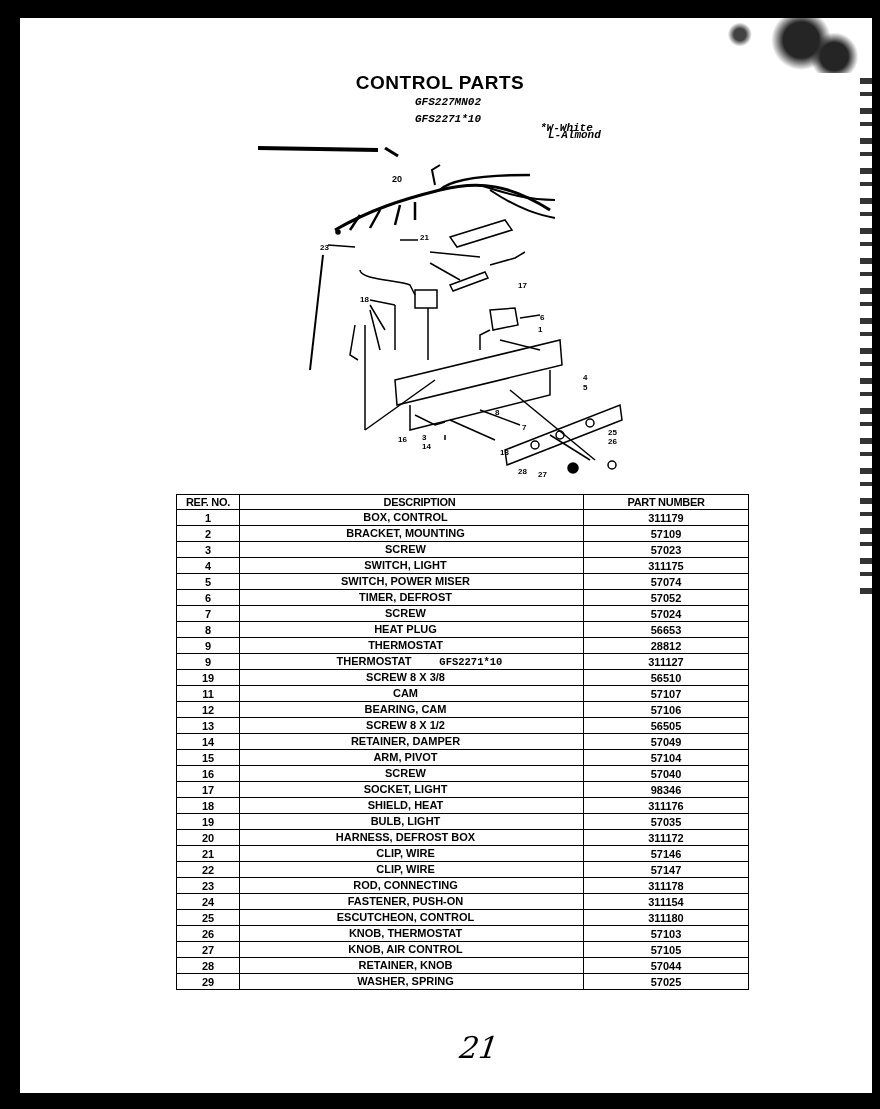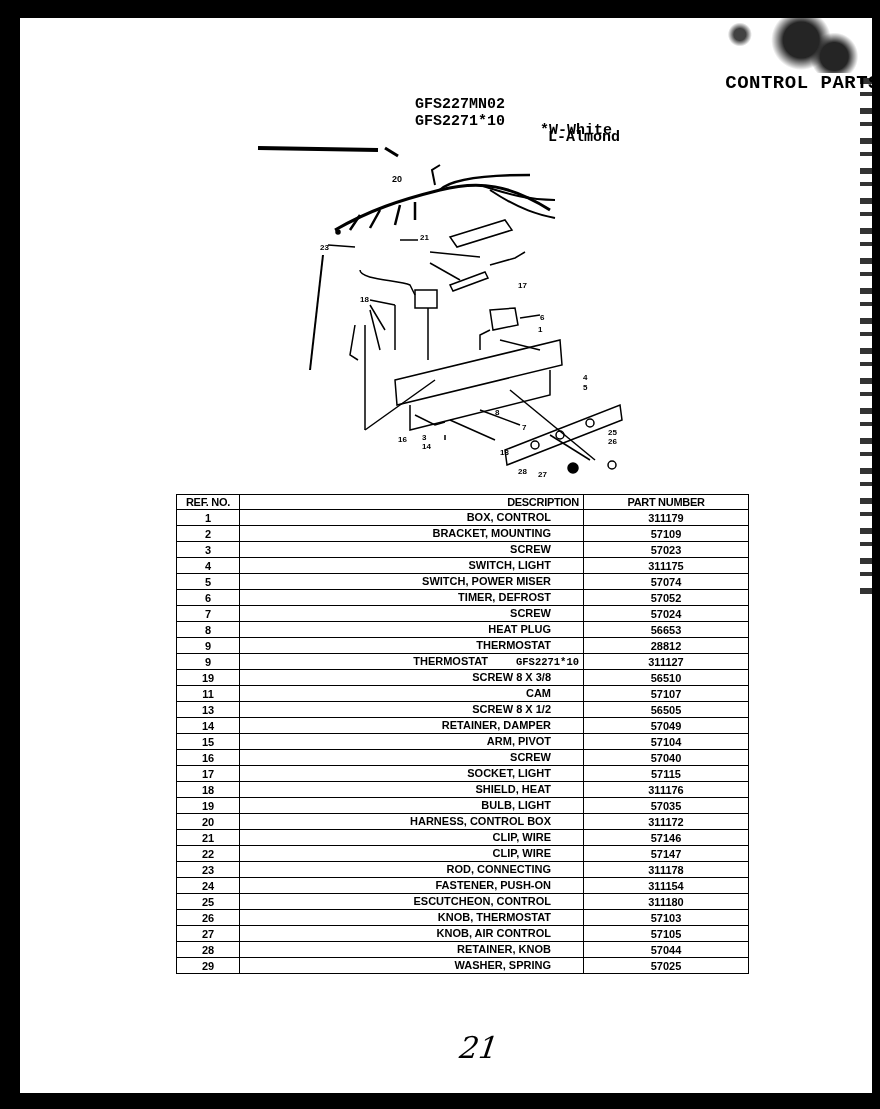--- a/index.html
+++ b/index.html
@@ -24,30 +24,30 @@
         radial-gradient(circle at 72% 30%, #222 0 6px, transparent 12px);
       opacity: 0.85;
     }
     .noise-right {
       position: absolute; right: 0; top: 60px; width: 12px; height: 520px;
       background: repeating-linear-gradient(180deg, #000 0 6px, #fff 6px 14px, #000 14px 18px, #fff 18px 30px);
       opacity: 0.8;
     }
     .title {
       position: absolute; left: 0; width: 880px; top: 72px;
-      text-align: right;
+      text-align: center;
       font-weight: bold; font-size: 19px; letter-spacing: 0.5px;
       color: #000;
-      font-family: Liberation Mono, monospace;
     }
     .model {
       position: absolute;
       font-family: "Liberation Mono", monospace;
-      font-weight: bold; font-size: 15px;
+      font-weight: bold; font-size: 11px;
       color: #000;
+      font-style: italic;
     }
     .diagram {
       position: absolute; left: 250px; top: 140px; width: 380px; height: 340px;
     }
     table.parts {
       position: absolute;
       left: 176px; top: 494px;
       width: 573px;
       border-collapse: collapse;
       font-size: 11px;
@@ -56,21 +56,21 @@
     }
     table.parts th, table.parts td {
       border: 1.5px solid #000;
       padding: 0 4px;
       height: 14.4px;
       line-height: 14px;
       white-space: nowrap;
     }
     table.parts th { font-size: 11px; letter-spacing: -0.3px; }
     .c-ref { width: 54px; text-align: center; }
-    .c-desc { text-align: right; padding-left: 20px !important; }
+    .c-desc { text-align: center; padding-left: 20px !important; }
     .c-part { width: 156px; text-align: center; }
     .note-mono { font-family: "Liberation Mono", monospace; font-weight: bold; margin-left: 28px; font-size: 10.5px; }
     .handwritten {
       position: absolute; left: 460px; top: 1030px;
       font-family: "DejaVu Serif", serif; font-size: 30px; font-style: italic;
       color: #000; transform: skewX(-8deg);
     }
   </style>
 </head>
 <body>
@@ -226,20 +226,25 @@
         <td class="c-ref">19</td>
         <td class="c-desc"><span>SCREW 8 X 3/8</span><span class="note-mono"></span></td>
         <td class="c-part">56510</td>
       </tr>
       <tr>
         <td class="c-ref">11</td>
         <td class="c-desc"><span>CAM</span><span class="note-mono"></span></td>
         <td class="c-part">57107</td>
       </tr>
       <tr>
+        <td class="c-ref">12</td>
+        <td class="c-desc"><span>BEARING, CAM</span><span class="note-mono"></span></td>
+        <td class="c-part">57106</td>
+      </tr>
+      <tr>
         <td class="c-ref">13</td>
         <td class="c-desc"><span>SCREW 8 X 1/2</span><span class="note-mono"></span></td>
         <td class="c-part">56505</td>
       </tr>
       <tr>
         <td class="c-ref">14</td>
         <td class="c-desc"><span>RETAINER, DAMPER</span><span class="note-mono"></span></td>
         <td class="c-part">57049</td>
       </tr>
       <tr>
@@ -248,35 +253,35 @@
         <td class="c-part">57104</td>
       </tr>
       <tr>
         <td class="c-ref">16</td>
         <td class="c-desc"><span>SCREW</span><span class="note-mono"></span></td>
         <td class="c-part">57040</td>
       </tr>
       <tr>
         <td class="c-ref">17</td>
         <td class="c-desc"><span>SOCKET, LIGHT</span><span class="note-mono"></span></td>
-        <td class="c-part">57115</td>
+        <td class="c-part">98346</td>
       </tr>
       <tr>
         <td class="c-ref">18</td>
         <td class="c-desc"><span>SHIELD, HEAT</span><span class="note-mono"></span></td>
         <td class="c-part">311176</td>
       </tr>
       <tr>
         <td class="c-ref">19</td>
         <td class="c-desc"><span>BULB, LIGHT</span><span class="note-mono"></span></td>
         <td class="c-part">57035</td>
       </tr>
       <tr>
         <td class="c-ref">20</td>
-        <td class="c-desc"><span>HARNESS, CONTROL BOX</span><span class="note-mono"></span></td>
+        <td class="c-desc"><span>HARNESS, DEFROST BOX</span><span class="note-mono"></span></td>
         <td class="c-part">311172</td>
       </tr>
       <tr>
         <td class="c-ref">21</td>
         <td class="c-desc"><span>CLIP, WIRE</span><span class="note-mono"></span></td>
         <td class="c-part">57146</td>
       </tr>
       <tr>
         <td class="c-ref">22</td>
         <td class="c-desc"><span>CLIP, WIRE</span><span class="note-mono"></span></td>

